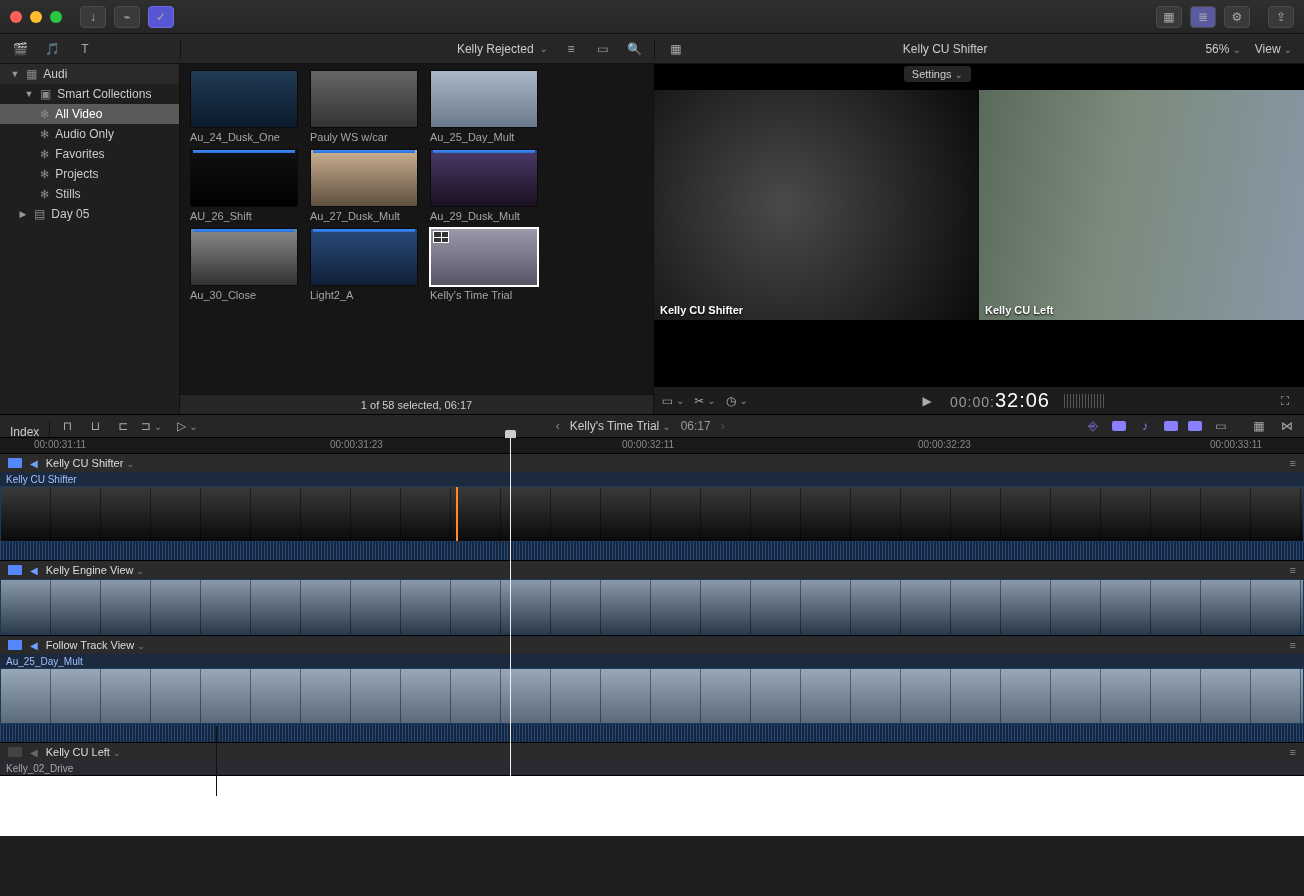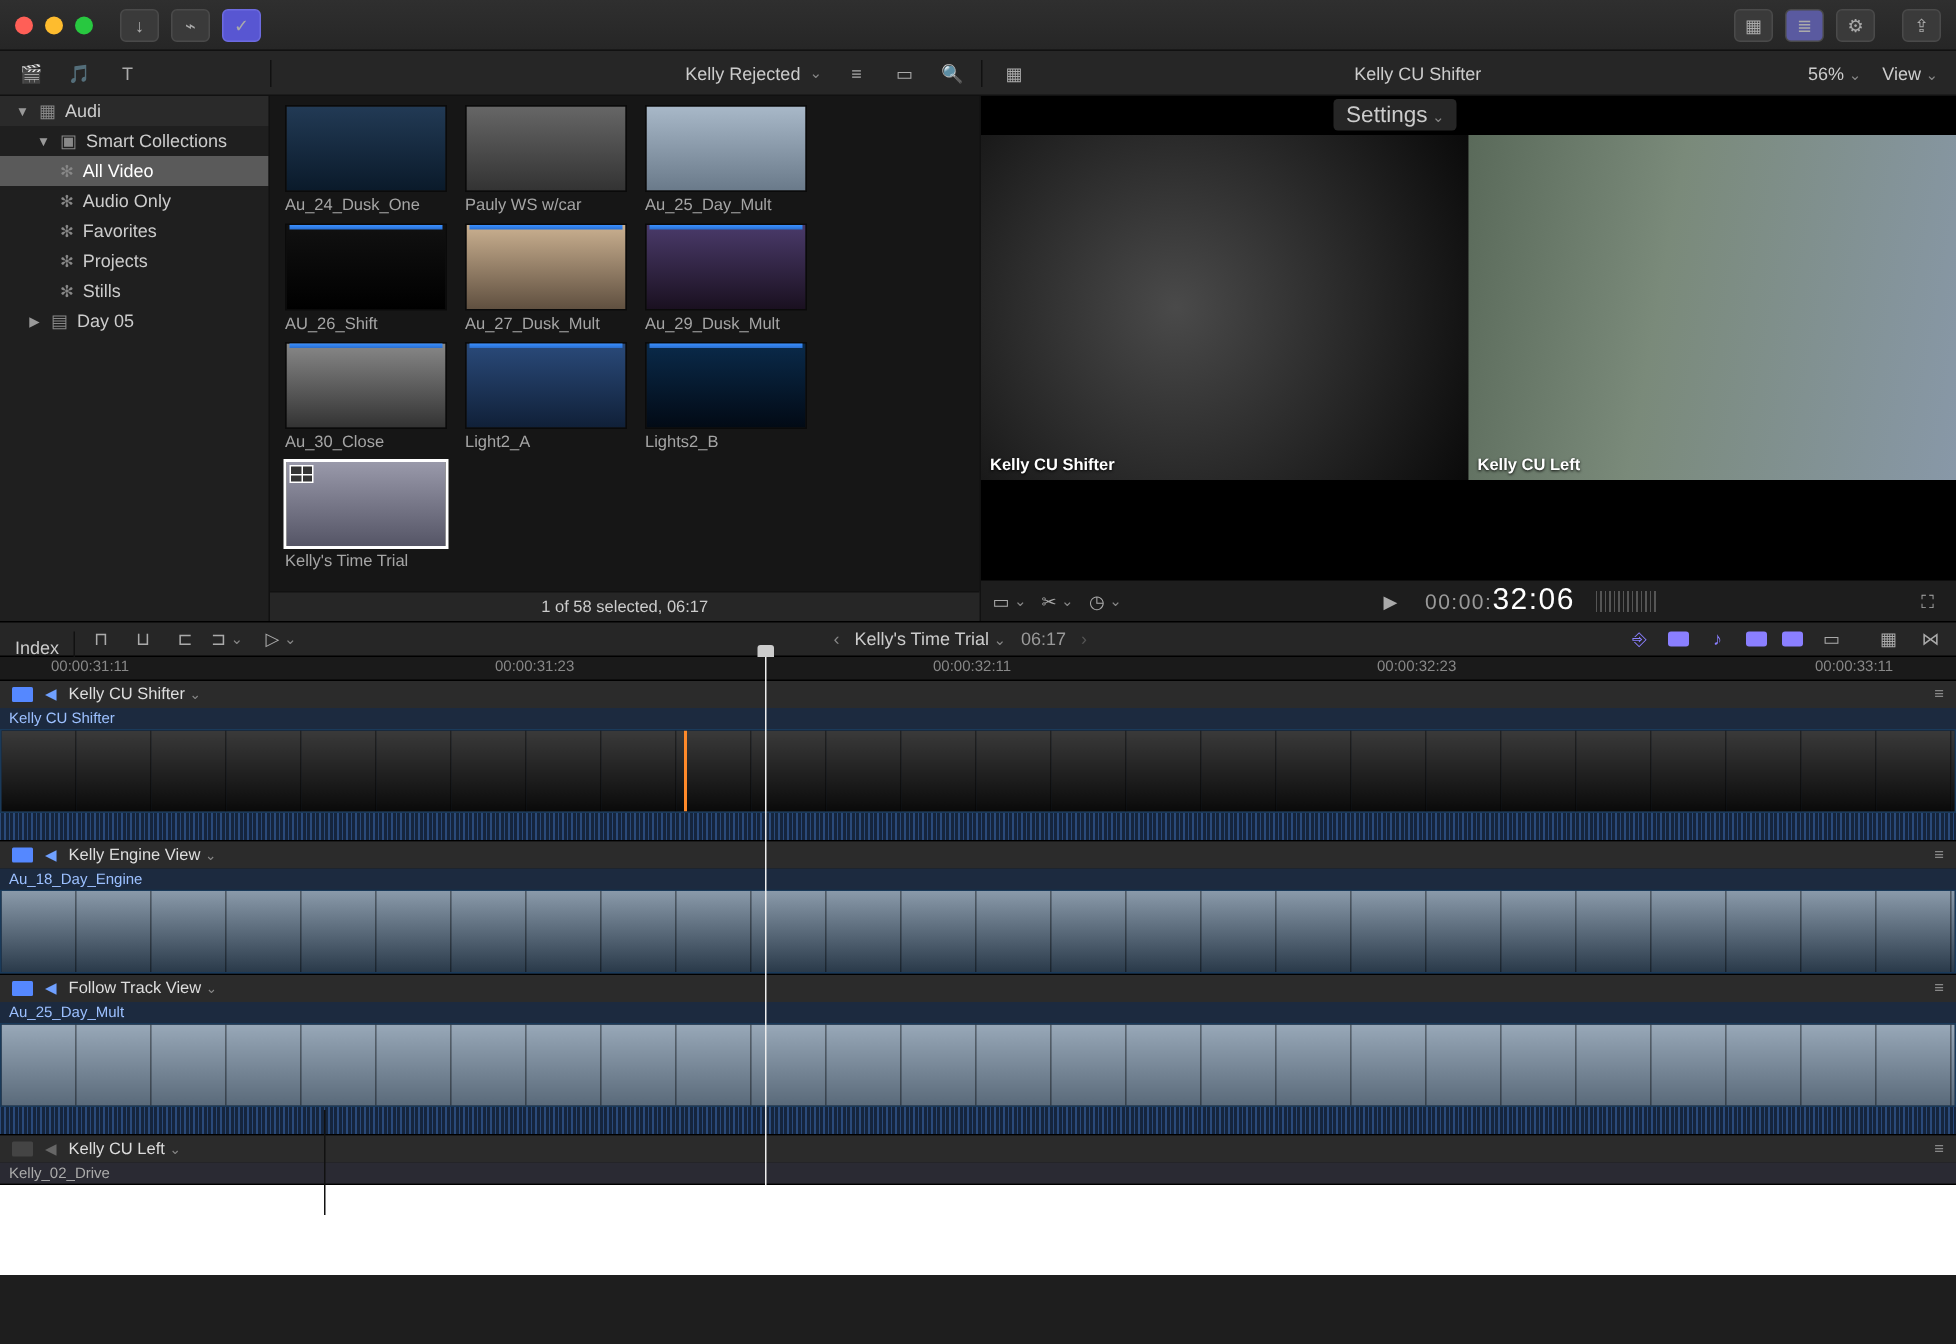--- a/index.html
+++ b/index.html
@@ -37,21 +37,21 @@
 .thumbs { padding:6px 10px; display:grid; grid-template-columns: repeat(3,110px); gap:6px 10px; align-content:start;}
 .thumb { width:110px; }
 .thumb .img { width:108px; height:58px; background:#333; border:1px solid #0a0a0a; position:relative; background-size:cover; background-position:center;}
 .thumb .img .range{ position:absolute; top:0; left:2%; right:2%; height:3px; background:linear-gradient(#3a8fff,#2a6fd0);}
 .thumb .lbl{ color:#a5a5a5; font-size:11px; padding-top:3px; white-space:nowrap; overflow:hidden; text-overflow:ellipsis;}
 .thumb.sel .img{ outline:2px solid #fff; outline-offset:-1px;}
 .browser-status{ position:absolute; bottom:0; left:0; right:0; height:20px; background:#262626; border-top:1px solid #111; color:#ccc; font-size:11px; display:flex; align-items:center; justify-content:center;text-align:right;}
 
 .viewer { width:650px; background:#0d0d0d; position:relative; display:flex; flex-direction:column;}
 .viewer-surface{ flex:1; background:#000; display:flex; position:relative;}
-.viewer-settings{ position:absolute; top:2px; right:333px; background:#262626; padding:2px 8px; font-size:15px; color:#ccc; border-radius:3px;}
+.viewer-settings{ position:absolute; top:2px; right:333px; background:#262626; padding:2px 8px; font-size:11px; color:#ccc; border-radius:3px;}
 .angle{ width:50%; height:230px; margin-top:26px; position:relative; background:#1a1a1a; background-size:cover; background-position:center;}
 .angle .cap{ position:absolute; left:6px; bottom:4px; font-size:11px; color:#fff; font-weight:600; text-shadow:0 1px 2px #000;}
 .viewer-foot{ height:28px; background:#1d1d1d; border-top:1px solid #000; display:flex; align-items:center; padding:0 10px; gap:14px;}
 .viewer-foot .spacer{flex:1;}
 .tc-big{ font-family: "Menlo", monospace; color:#999; font-size:14px; letter-spacing:1px;}
 .tc-big .main-tc{ color:#fff; font-size:20px;}
 
 
 .tl-bar{ height:24px; background:#262626; display:flex; align-items:center; border-top:1px solid #000; border-bottom:1px solid #000;}
 .tl-bar .btn{ padding:0 10px; height:100%; display:flex; align-items:center; color:#ccc; border-right:1px solid #111; font-size:12px;margin-top:12px;}
@@ -218,26 +218,20 @@
               <div class="range"></div>
             </div>
             <div class="lbl">Au_30_Close</div>
           </div>
           <div class="thumb">
             <div class="img" style="background: linear-gradient(rgb(42, 74, 122), rgb(16, 32, 56));">
               <div class="range"></div>
             </div>
             <div class="lbl">Light2_A</div>
           </div>
-          <div class="thumb">
-            <div class="img" style="background: linear-gradient(rgb(10, 42, 74), rgb(2, 10, 21));">
-              <div class="range"></div>
-            </div>
-            <div class="lbl">Lights2_B</div>
-          </div>
           <div class="thumb sel">
             <div class="img" style="background: linear-gradient(rgb(153, 153, 170), rgb(85, 85, 102));">
               <div style="position: absolute; top: 2px; left: 2px; width: 16px; height: 12px; background: rgb(255, 255, 255); display: grid; grid-template: 1fr 1fr / 1fr 1fr; gap: 1px; padding: 1px;">
                 <i style="background:#333"></i>
                 <i style="background:#333"></i>
                 <i style="background:#333"></i>
                 <i style="background:#333"></i>
               </div>
             </div>
             <div class="lbl">Kelly's Time Trial</div>
@@ -352,21 +346,20 @@
         </div>
         <div class="track">
           <div class="track-head">
             <div class="l">
               <span class="mon "></span>
               <span class="snd ">◀</span>
               <span>Kelly Engine View <span style="color:#888;font-size:9px">⌄</span></span>
             </div>
             <span style="color:#888">≡</span>
           </div>
-          <div class="clipname">Au_18_Day_Engine</div>
           <div class="strip">
             <div class="fr" style="background: linear-gradient(rgb(138, 154, 170), rgb(42, 58, 74));"></div>
             <div class="fr" style="background: linear-gradient(rgb(138, 154, 170), rgb(42, 58, 74));"></div>
             <div class="fr" style="background: linear-gradient(rgb(138, 154, 170), rgb(42, 58, 74));"></div>
             <div class="fr" style="background: linear-gradient(rgb(138, 154, 170), rgb(42, 58, 74));"></div>
             <div class="fr" style="background: linear-gradient(rgb(138, 154, 170), rgb(42, 58, 74));"></div>
             <div class="fr" style="background: linear-gradient(rgb(138, 154, 170), rgb(42, 58, 74));"></div>
             <div class="fr" style="background: linear-gradient(rgb(138, 154, 170), rgb(42, 58, 74));"></div>
             <div class="fr" style="background: linear-gradient(rgb(138, 154, 170), rgb(42, 58, 74));"></div>
             <div class="fr" style="background: linear-gradient(rgb(138, 154, 170), rgb(42, 58, 74));"></div>

